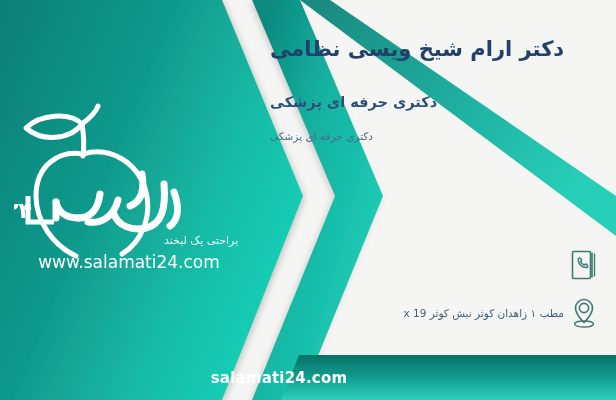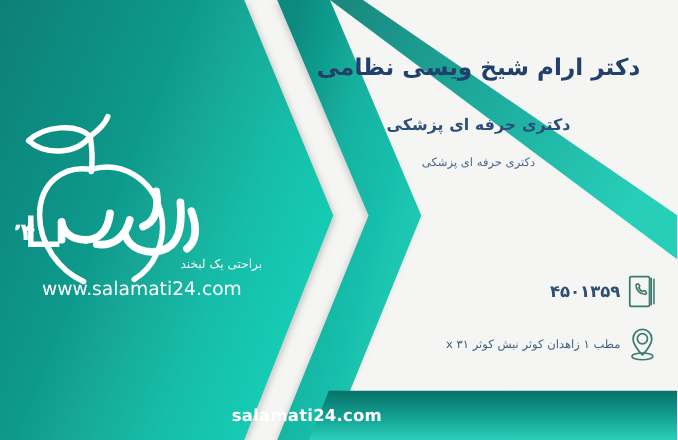--- a/index.html
+++ b/index.html
@@ -26,23 +26,22 @@
     position:absolute;
     left:14px;top:96px;
     width:230px;height:180px;
   }
   #logo svg{display:block;width:230px;height:180px;}
 
   
   .rightcol{
     position:absolute;
     right:16px;
-    text-align:center;
+    text-align:left;
     direction:rtl;
-    margin-top:12px;
   }
   #doctor-name{
     top:36px;right:16px;
     width:330px;
     font-size:21px;
     font-weight:bold;
     color:#21406b;
     letter-spacing:0px;
     line-height:1.25;
   }
@@ -236,33 +235,32 @@
       <span class="contact-icon">
         <svg width="26" height="30" viewBox="0 0 26 30" xmlns="http://www.w3.org/2000/svg">
           <rect x="1.5" y="1.5" width="18" height="27" rx="1.5" fill="none" stroke="#3d7a72" stroke-width="1.6"></rect>
           <line x1="21" y1="2.5" x2="21" y2="27.5" stroke="#3d7a72" stroke-width="1.6"></line>
           <line x1="23.5" y1="3.5" x2="23.5" y2="26.5" stroke="#3d7a72" stroke-width="1.4"></line>
           <path d="M7.2,9.4 c0,-1 0.9,-1.7 1.7,-1.2 l1.1,0.7 c0.6,0.4 0.7,1.2 0.3,1.8 l-0.6,0.8
                    c0.6,1.6 1.9,2.9 3.5,3.5 l0.8,-0.6 c0.6,-0.4 1.4,-0.3 1.8,0.3 l0.7,1.1
                    c0.5,0.8 -0.2,1.7 -1.2,1.7 c-4.6,0 -8.1,-3.5 -8.1,-8.1 Z" fill="none" stroke="#3d7a72" stroke-width="1.5" stroke-linejoin="round"></path>
         </svg>
       </span>
-      <span class="contact-text" id="phone-text">۴۵۰۱۳۵۹</span>
     </div>
 
     <div class="contact-row">
       <span class="contact-icon">
         <svg width="28" height="32" viewBox="0 0 28 32" xmlns="http://www.w3.org/2000/svg">
           <path d="M14,2.5 C9.3,2.5 5.5,6.3 5.5,11 C5.5,17.5 14,25.5 14,25.5
                    C14,25.5 22.5,17.5 22.5,11 C22.5,6.3 18.7,2.5 14,2.5 Z" fill="none" stroke="#3d7a72" stroke-width="1.6"></path>
           <circle cx="14" cy="11" r="4.6" fill="none" stroke="#3d7a72" stroke-width="1.6"></circle>
           <ellipse cx="14" cy="27" rx="9.5" ry="3" fill="none" stroke="#3d7a72" stroke-width="1.4"></ellipse>
         </svg>
       </span>
-      <span class="contact-text" id="address-text">مطب ۱ زاهدان کوثر نبش کوثر ۳۱ x</span>
+      <span class="contact-text" id="address-text">مطب ۱ زاهدان کوثر نبش کوثر 19 x</span>
     </div>
 
   </div>
 
   <div id="footer">
     <svg width="616" height="45" viewBox="0 0 616 45" xmlns="http://www.w3.org/2000/svg">
       <defs>
         <linearGradient id="gFootBar" x1="0" y1="0" x2="0" y2="1">
           <stop offset="0%" stop-color="#097168"></stop>
           <stop offset="50%" stop-color="#119d8f"></stop>

